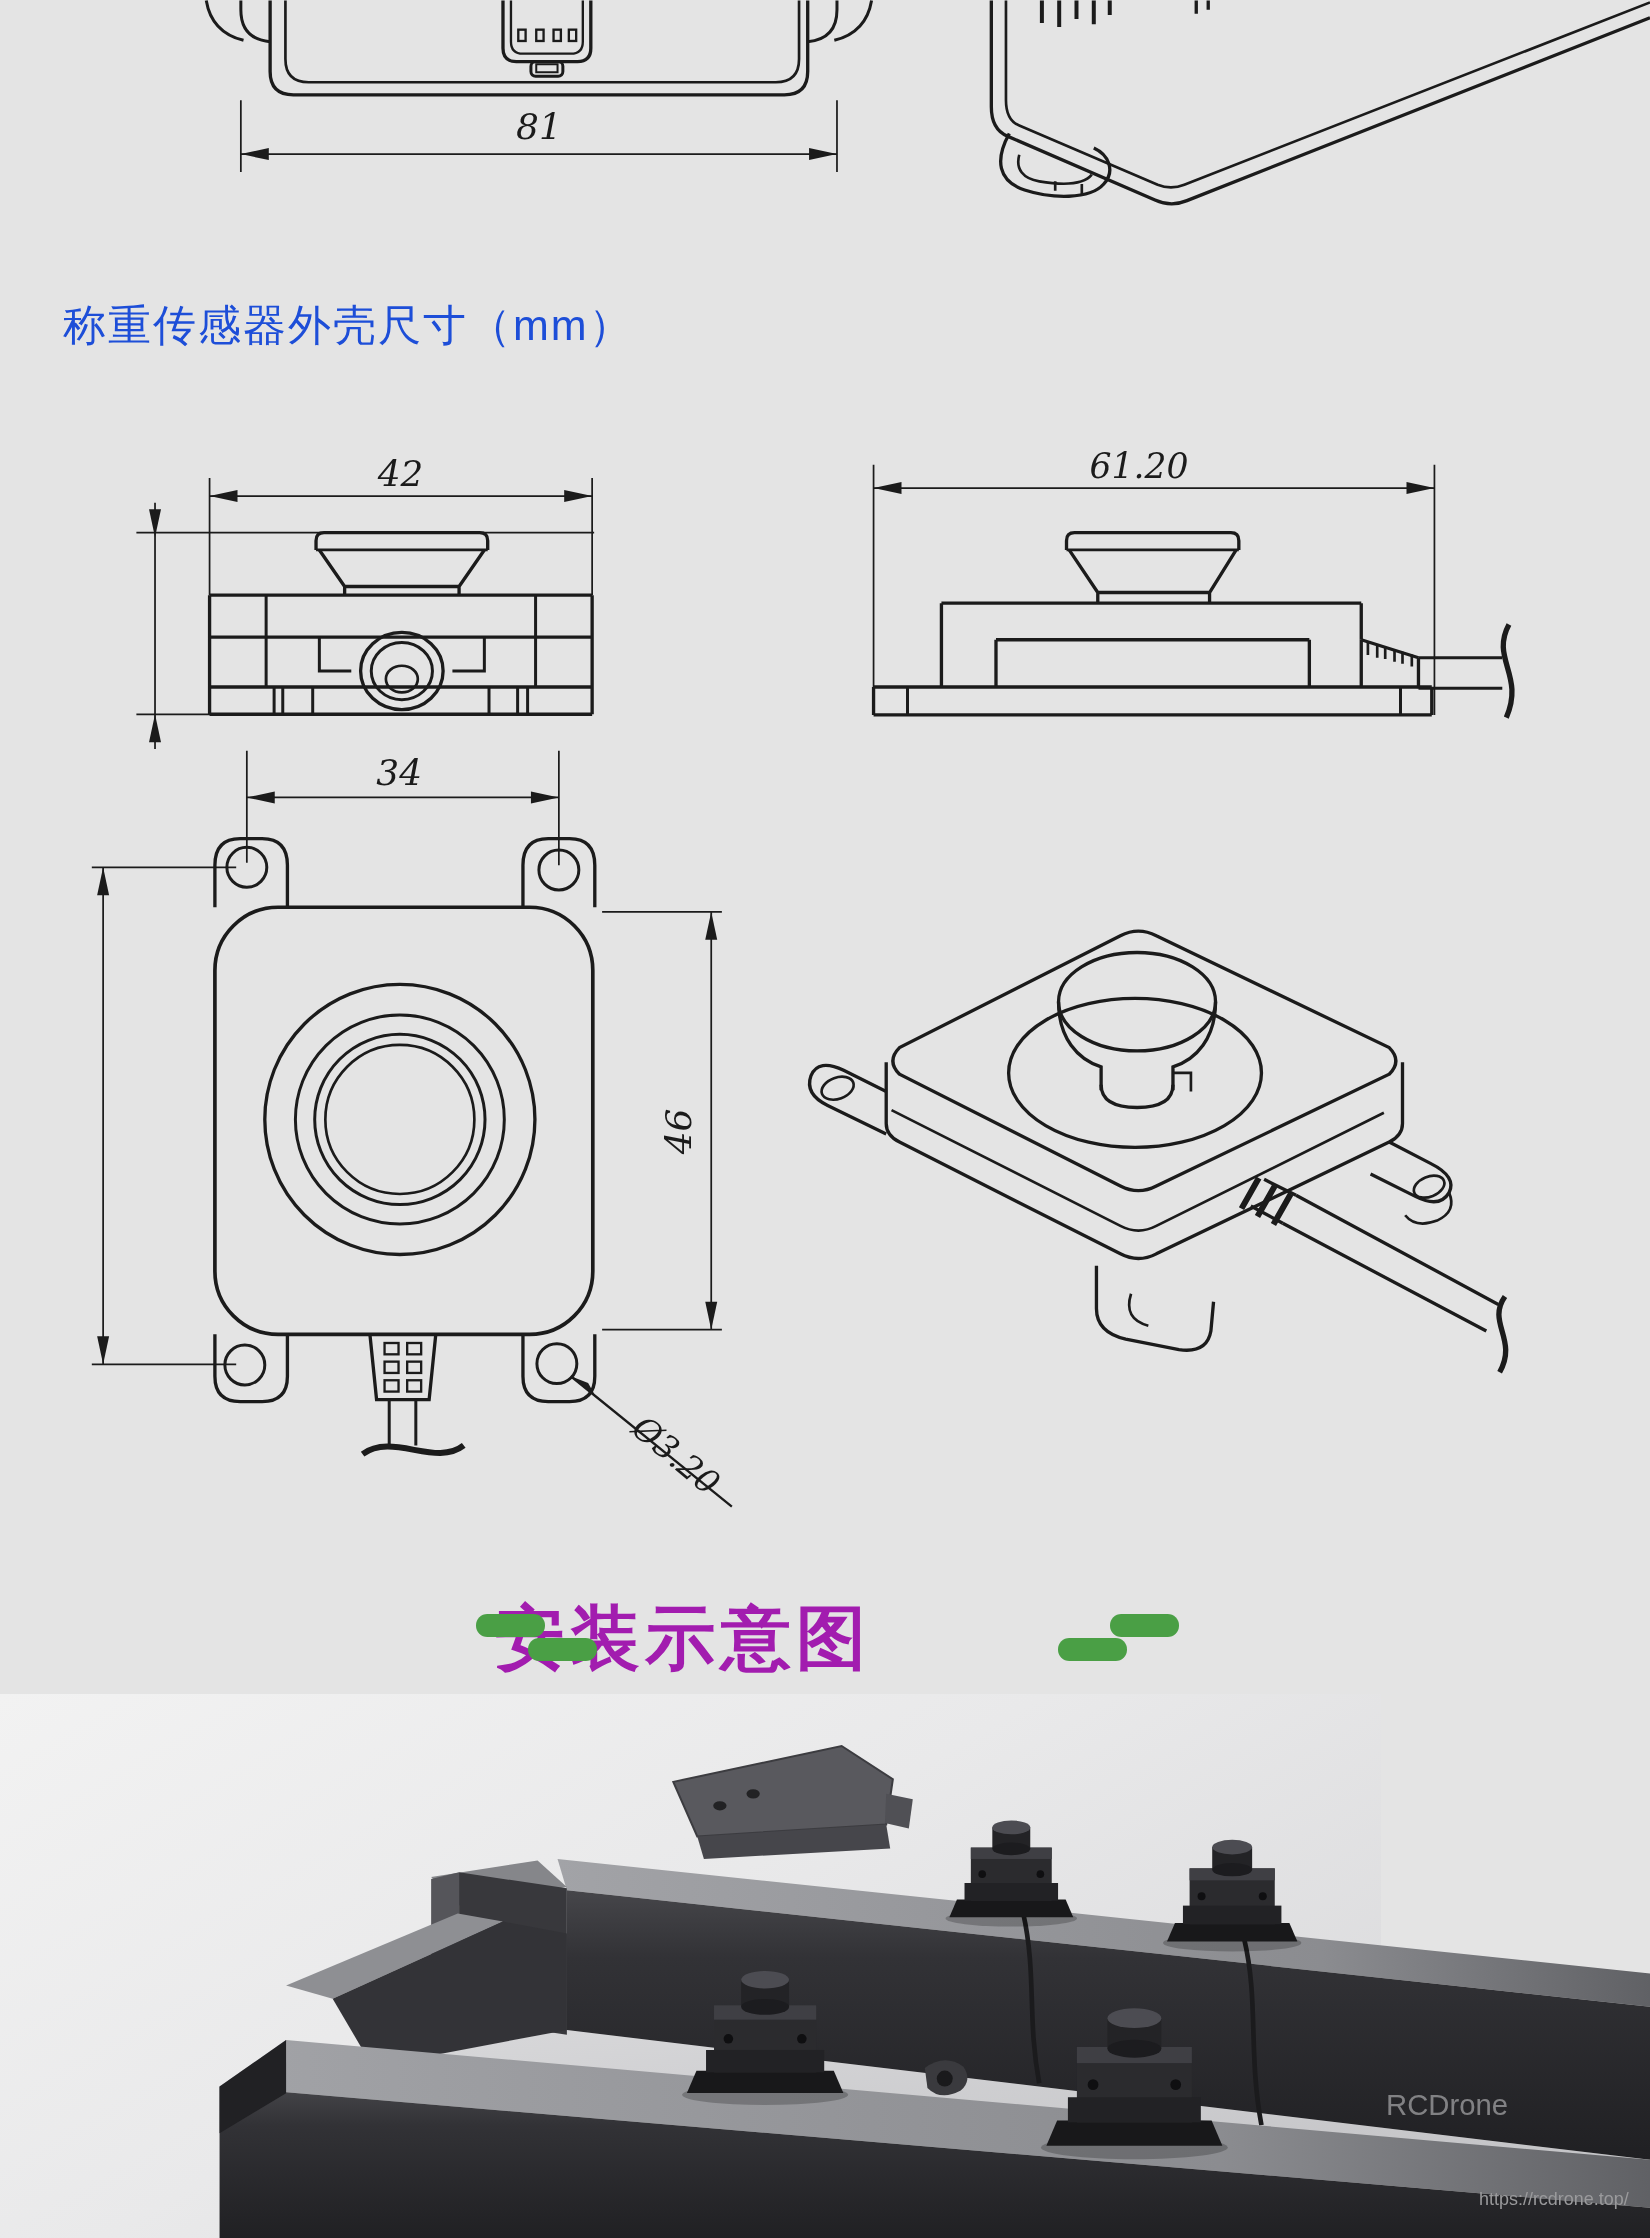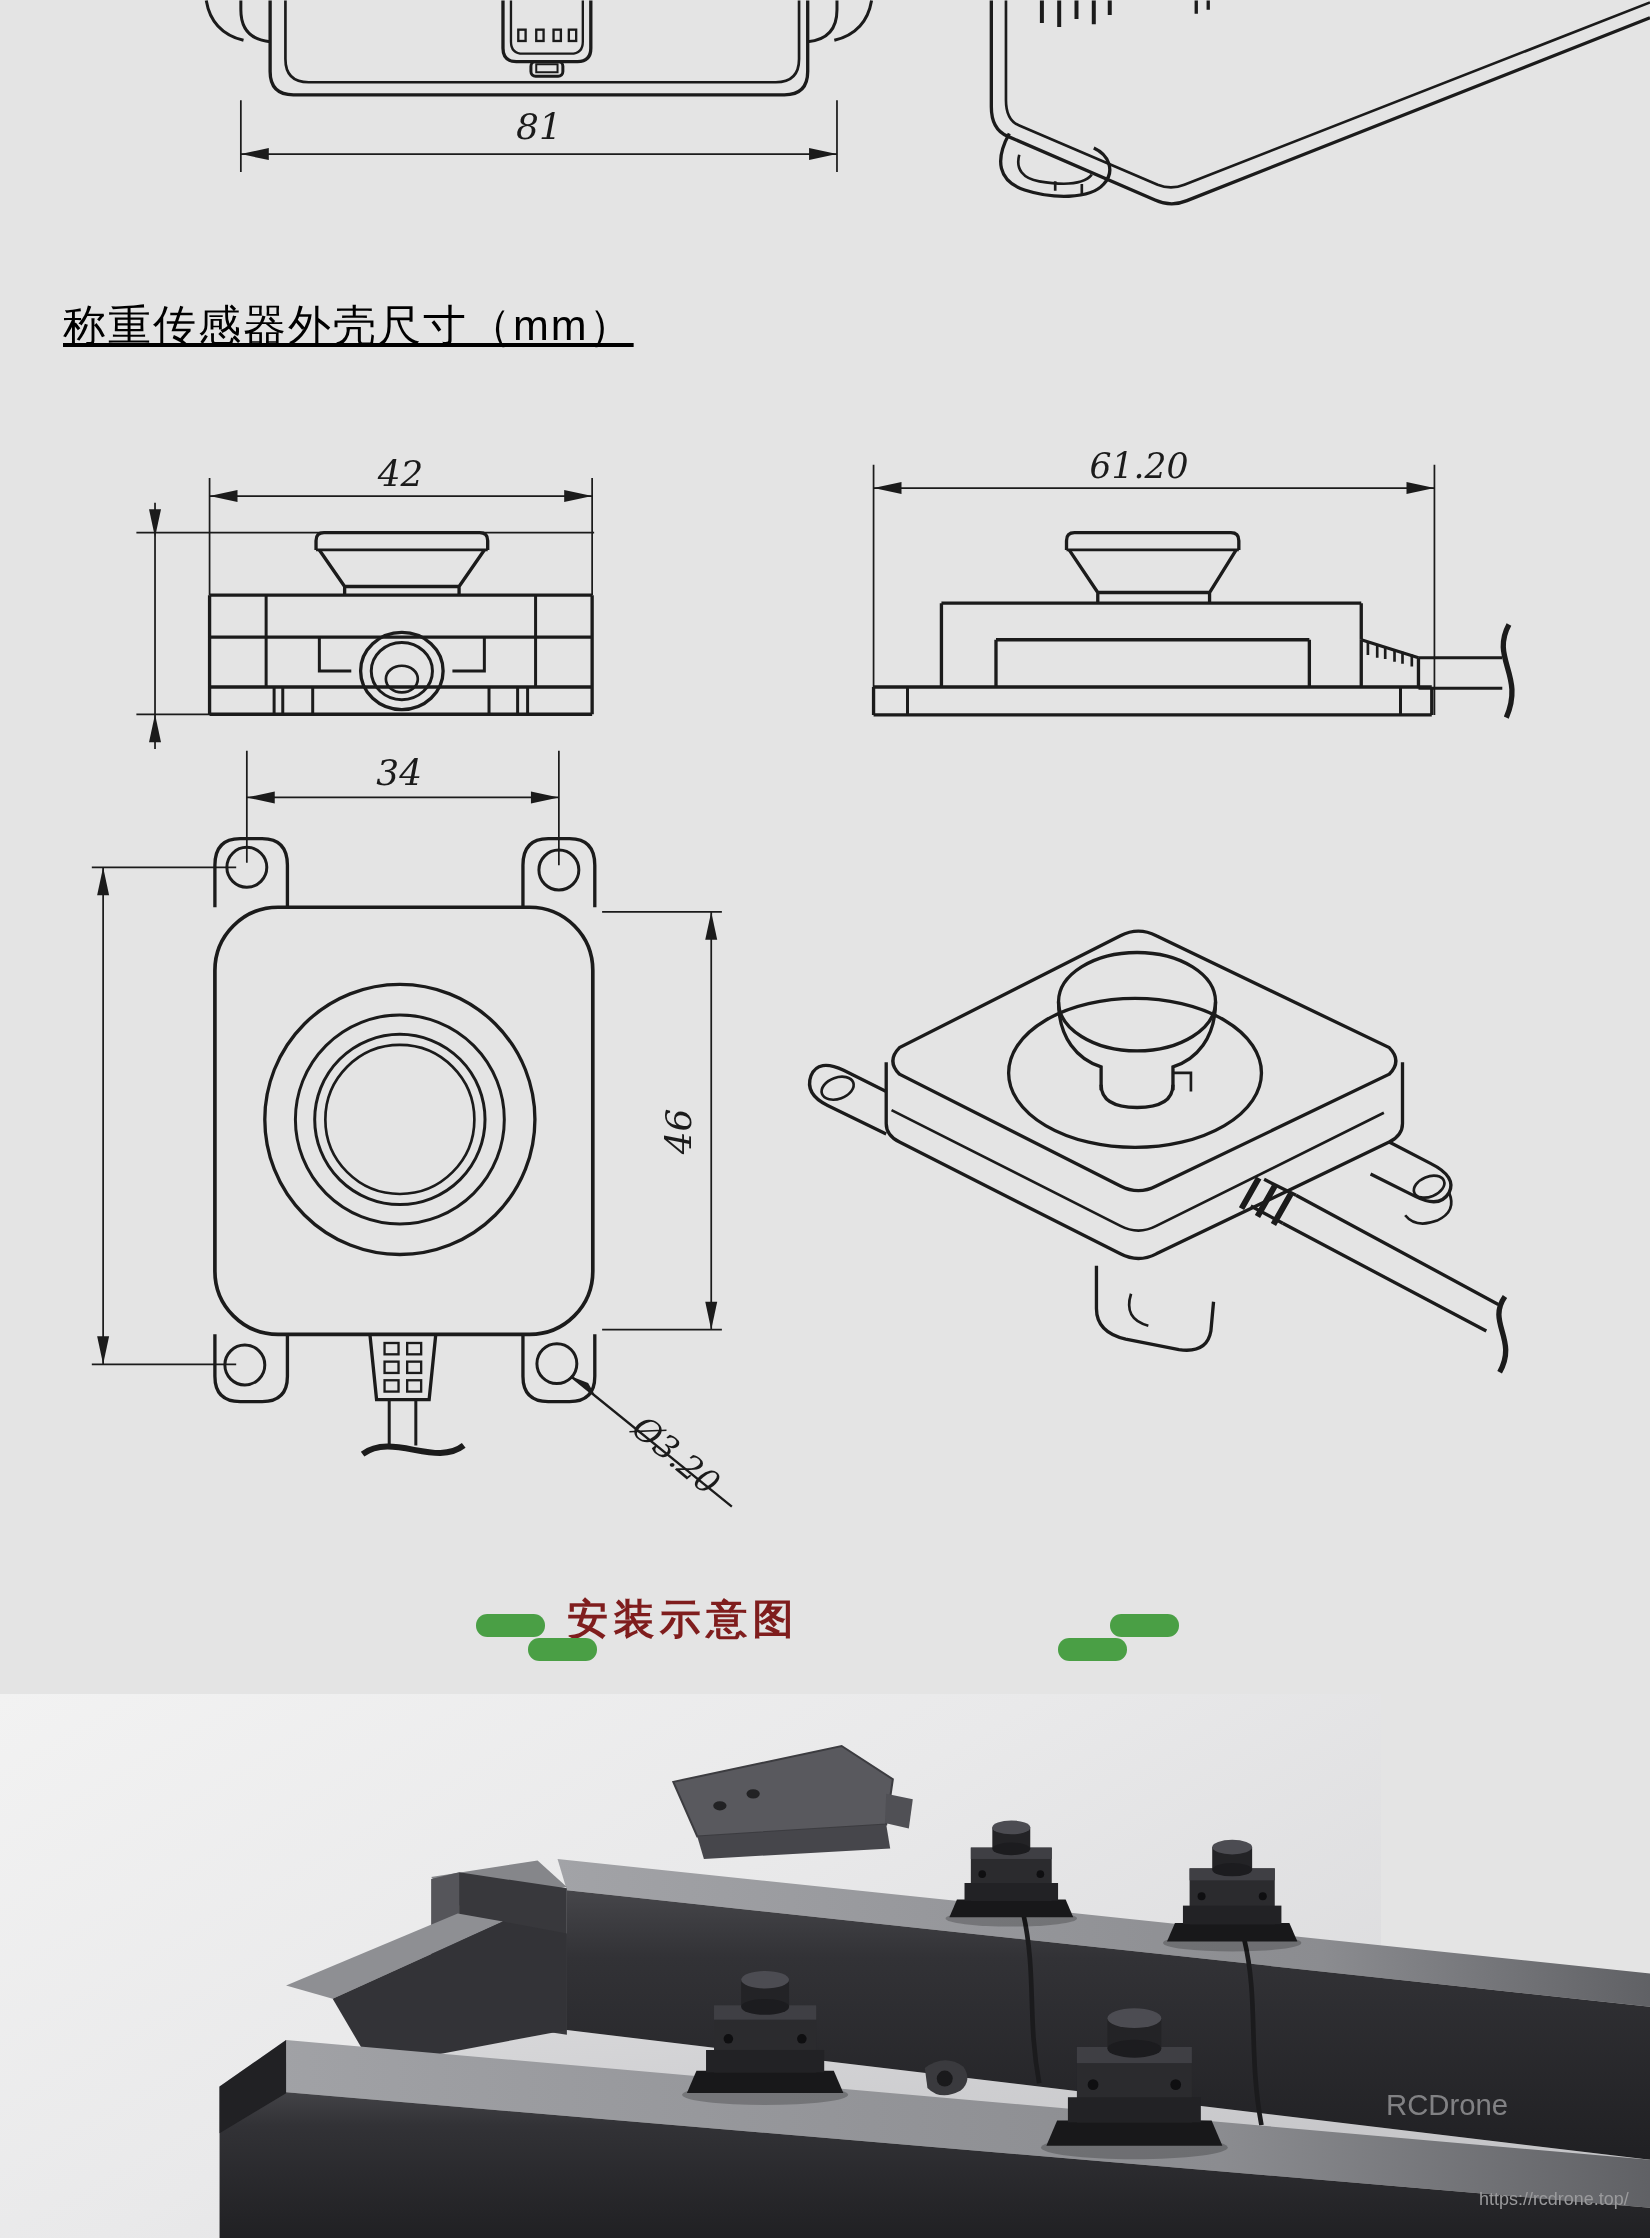--- a/index.html
+++ b/index.html
@@ -1,21 +1,21 @@
 <!DOCTYPE html>
 <html style="font-size:10.6px"><head>
 <meta charset="utf-8">
 <style>
   html,body{margin:0;padding:0;}
   body{width:1650px;height:2239px;position:relative;background:#e4e4e4;overflow:hidden;
        font-family:"Liberation Sans", sans-serif;}
   .abs{position:absolute;}
-  #h1{left:63px;top:297px;font-size:43px;color:#000000;letter-spacing:2px;font-weight:500;text-decoration:underline;}
-  #h2{left:0;top:1592px;width:1366px;text-align:center;font-size:41px;font-weight:bold;
-      color:#7f1d1d;letter-spacing:5.3px;}
+  #h1{left:63px;top:297px;font-size:43px;color:#1d4ed8;letter-spacing:2px;font-weight:500;}
+  #h2{left:0;top:1592px;width:1366px;text-align:center;font-size:70px;font-weight:bold;
+      color:#a21caf;letter-spacing:5.3px;}
   .dash{position:absolute;height:22.6px;width:69px;border-radius:11.3px;}
   #photo{left:0;top:1694px;width:1381px;height:545px;
          background:linear-gradient(150deg,#f2f2f2 0%,#e9e9ea 45%,#d7d7d9 100%);}
   svg text.dim{font-family:"DejaVu Serif", serif;font-style:italic;fill:#1b1b1b;}
   svg .ln{stroke:#1b1b1b;fill:none;}
   svg .thin{stroke:#1b1b1b;stroke-width:2.6;fill:none;}
   svg .arr{fill:#1b1b1b;stroke:none;}
 </style>
 </head>
 <body>

